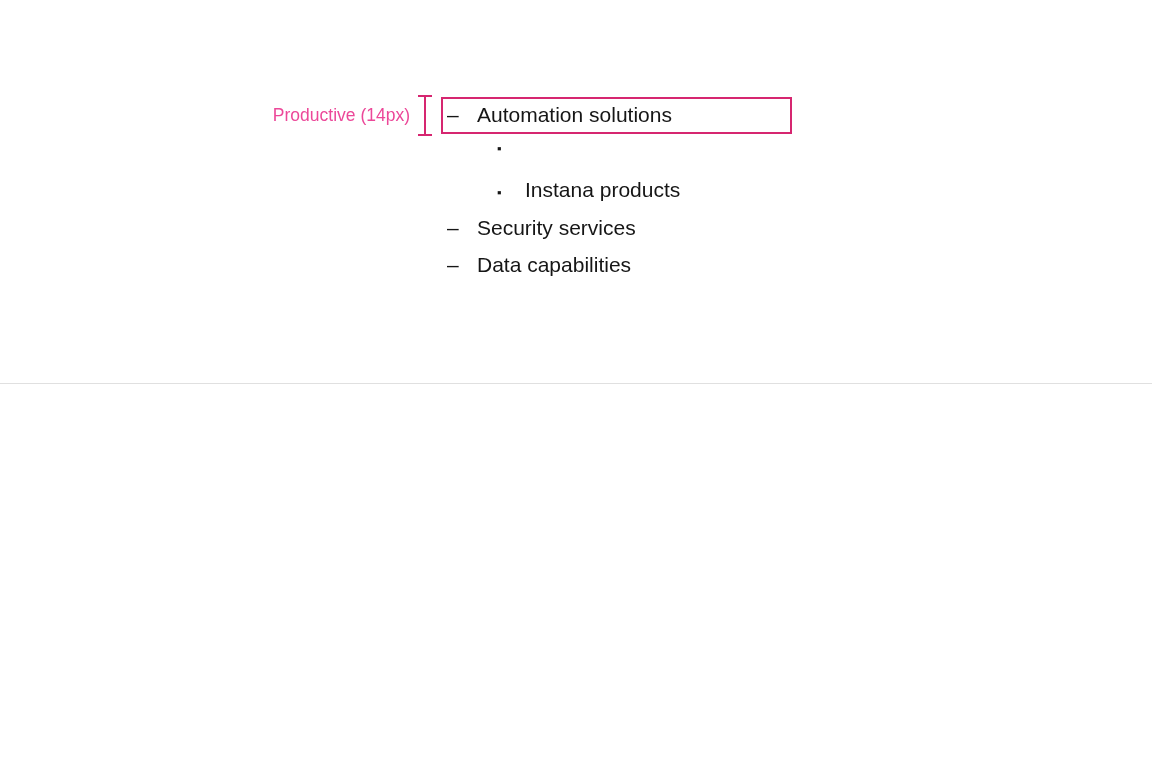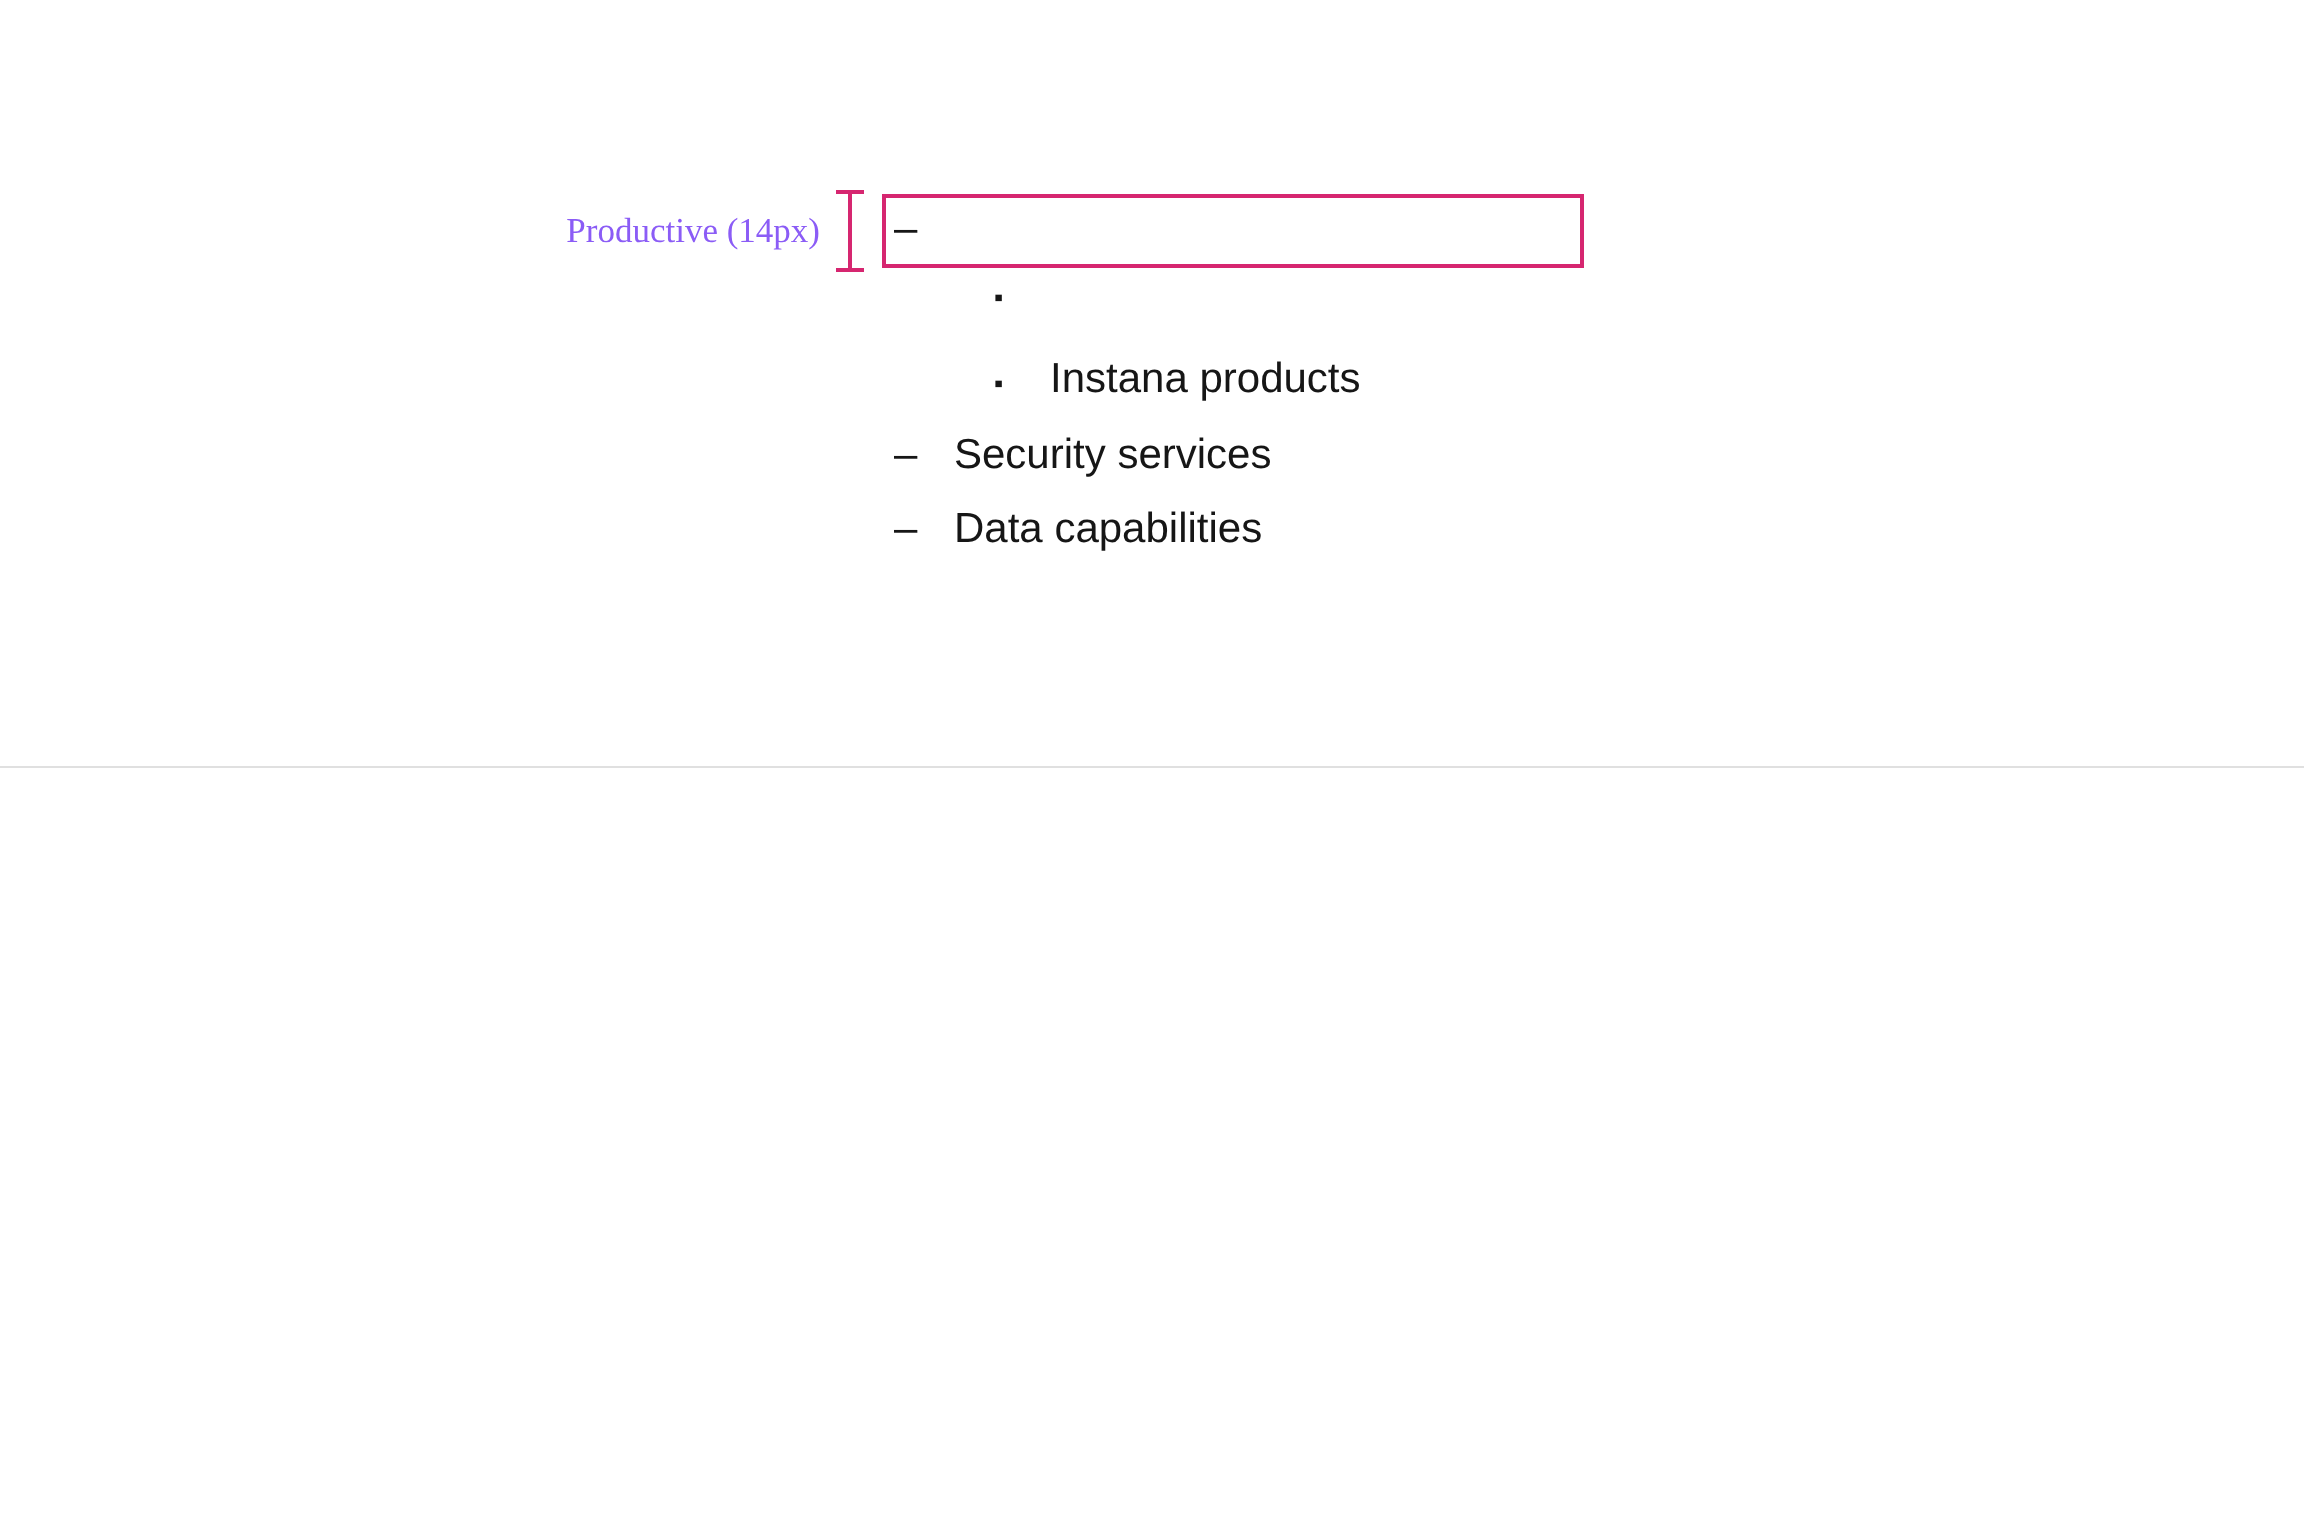--- a/index.html
+++ b/index.html
@@ -44,22 +44,22 @@
     top: 383px;
     width: 1152px;
     height: 1px;
     background: #e0e0e0;
   }
 
   
   .annotation-label {
     position: absolute;
     text-align: right;
-    color: #8b5cf6;
-    font-family: Liberation Serif, serif;
+    color: #ec4899;
+    font-family: Liberation Sans, sans-serif;
     white-space: nowrap;
     line-height: 1;
   }
 
   .productive .annotation-label {
     left: 120px;
     width: 290px;
     top: 107px;
     font-size: 17.5px;
   }
@@ -162,20 +162,21 @@
       <div class="caliper-stem"></div>
       <div class="caliper-cap bottom"></div>
     </div>
 
     <div class="highlight-box"></div>
 
     <ul class="nested-list">
 
       <li class="list-row level-1">
         <span class="row-marker">–</span>
+        <span class="row-label">Automation solutions</span>
       </li>
 
       <li class="list-row level-2">
         <span class="row-marker">▪</span>
       </li>
 
       <li class="list-row level-2">
         <span class="row-marker">▪</span>
         <span class="row-label">Instana products</span>
       </li>

